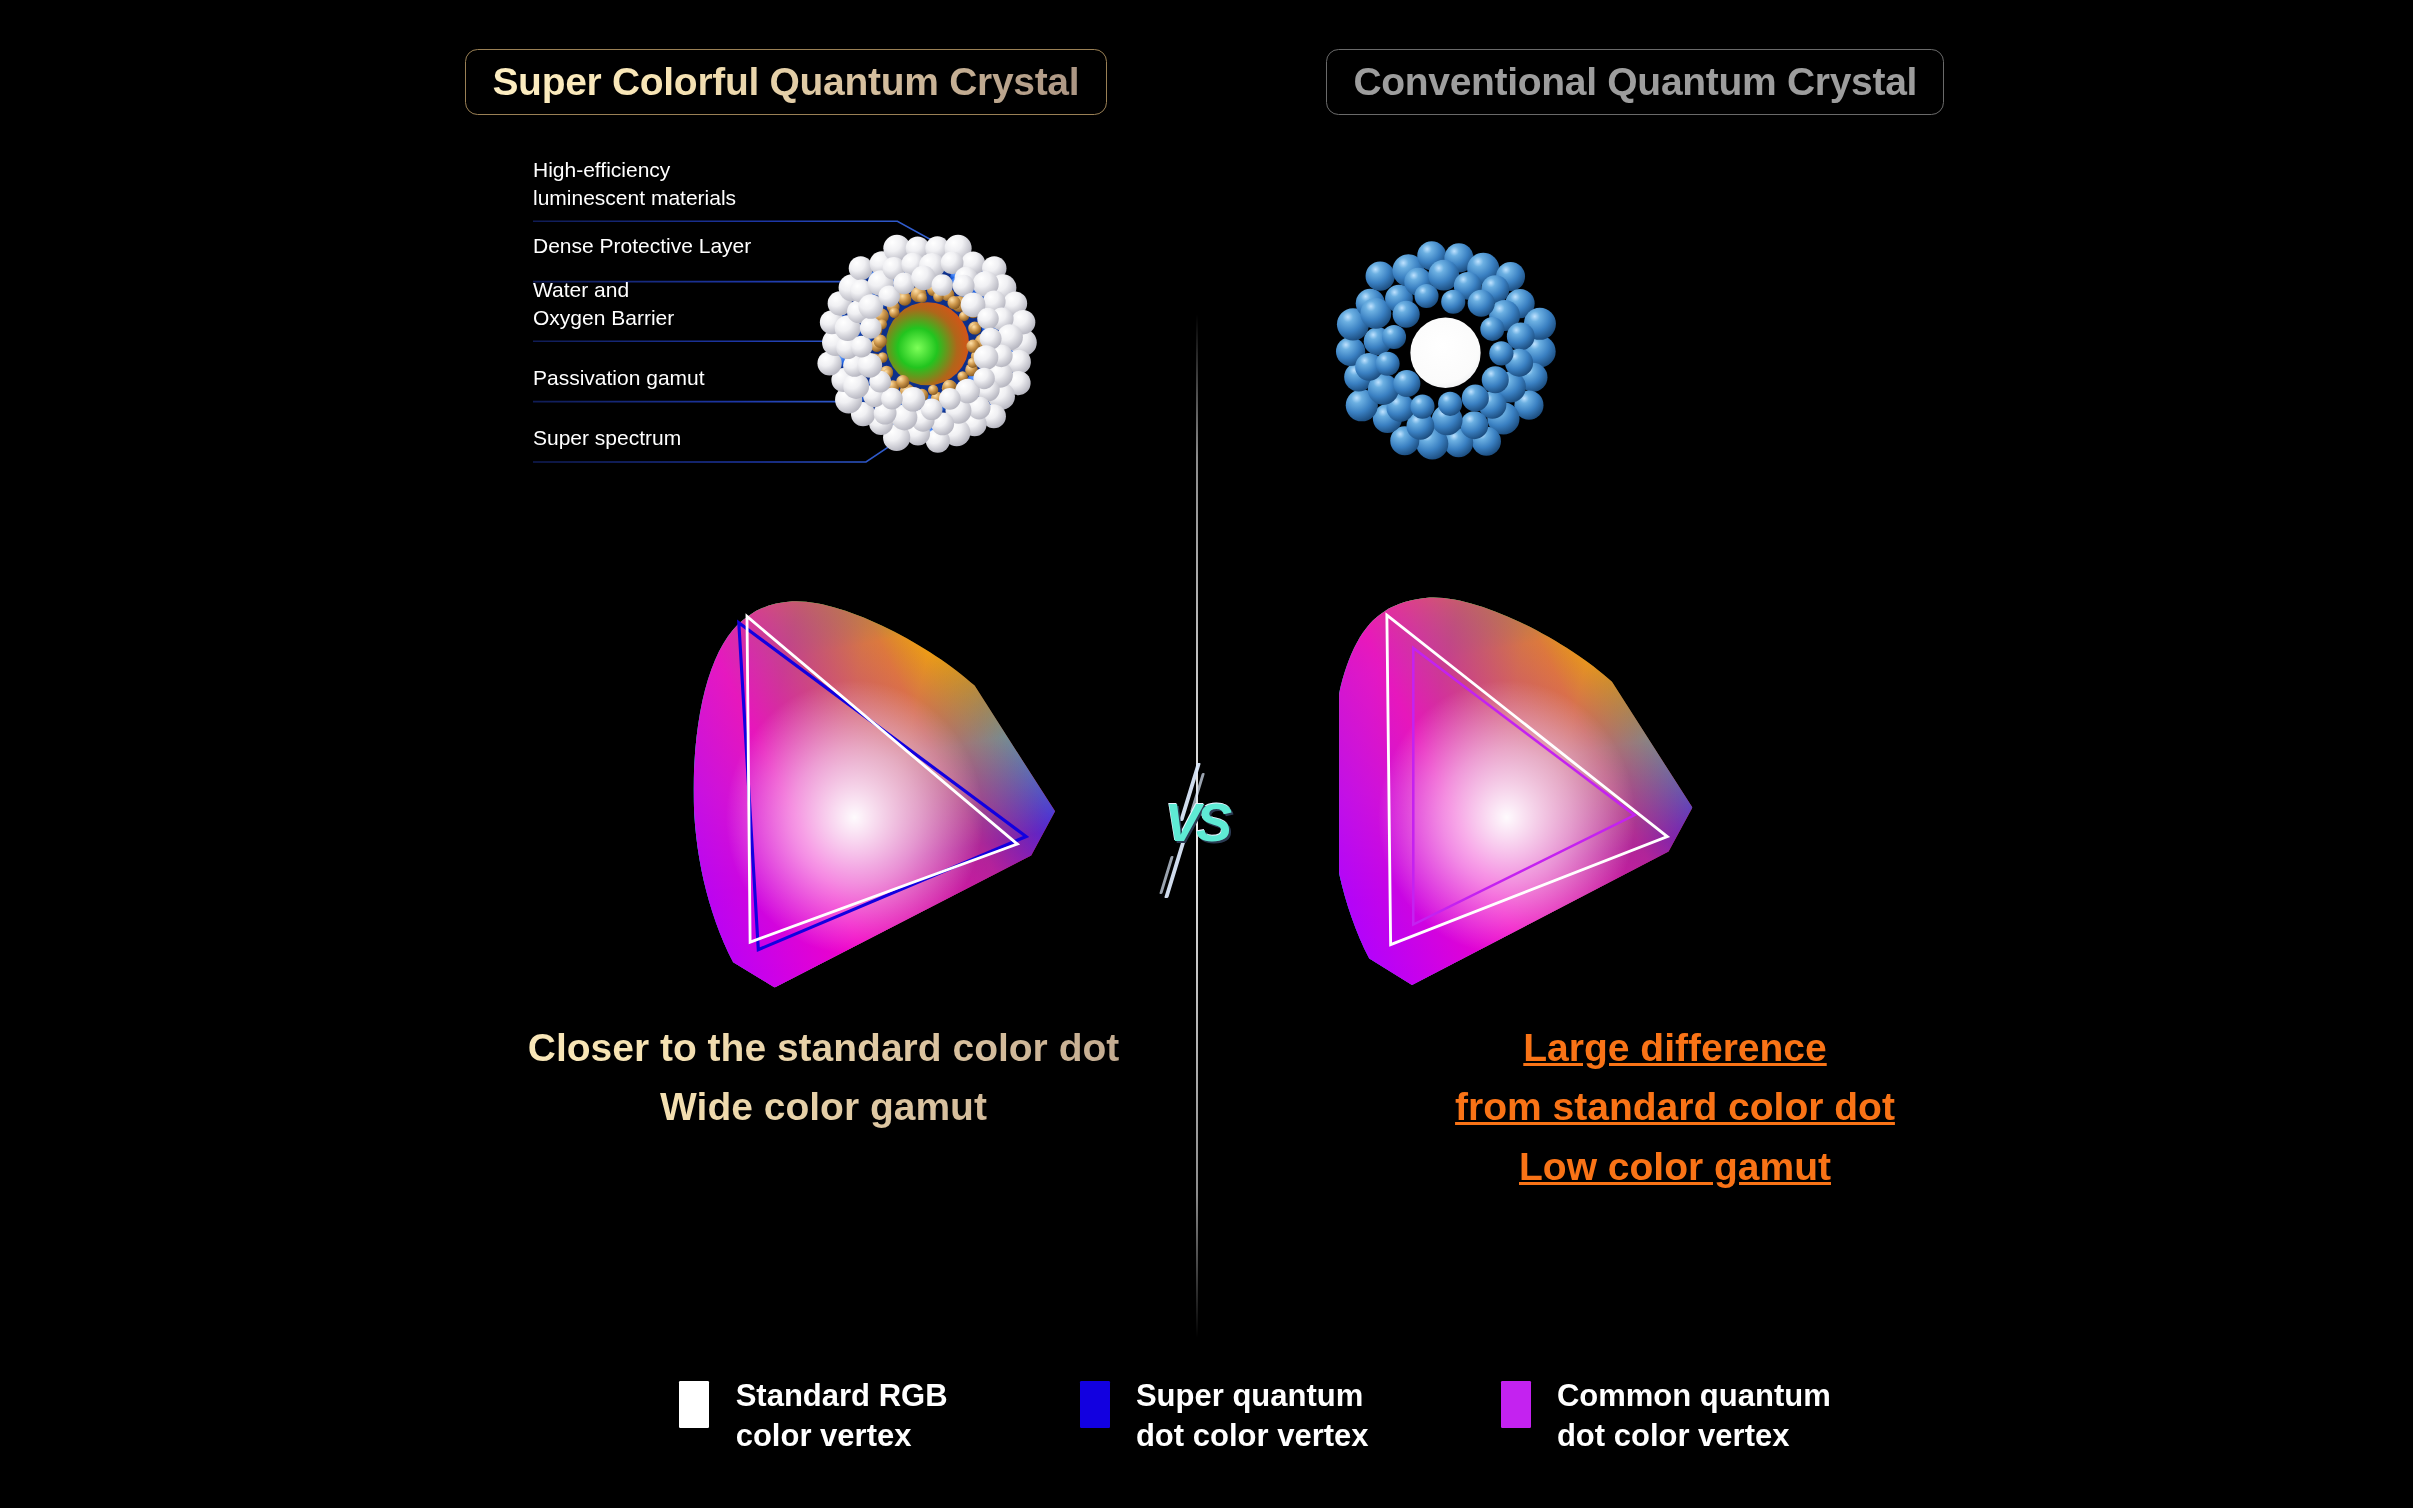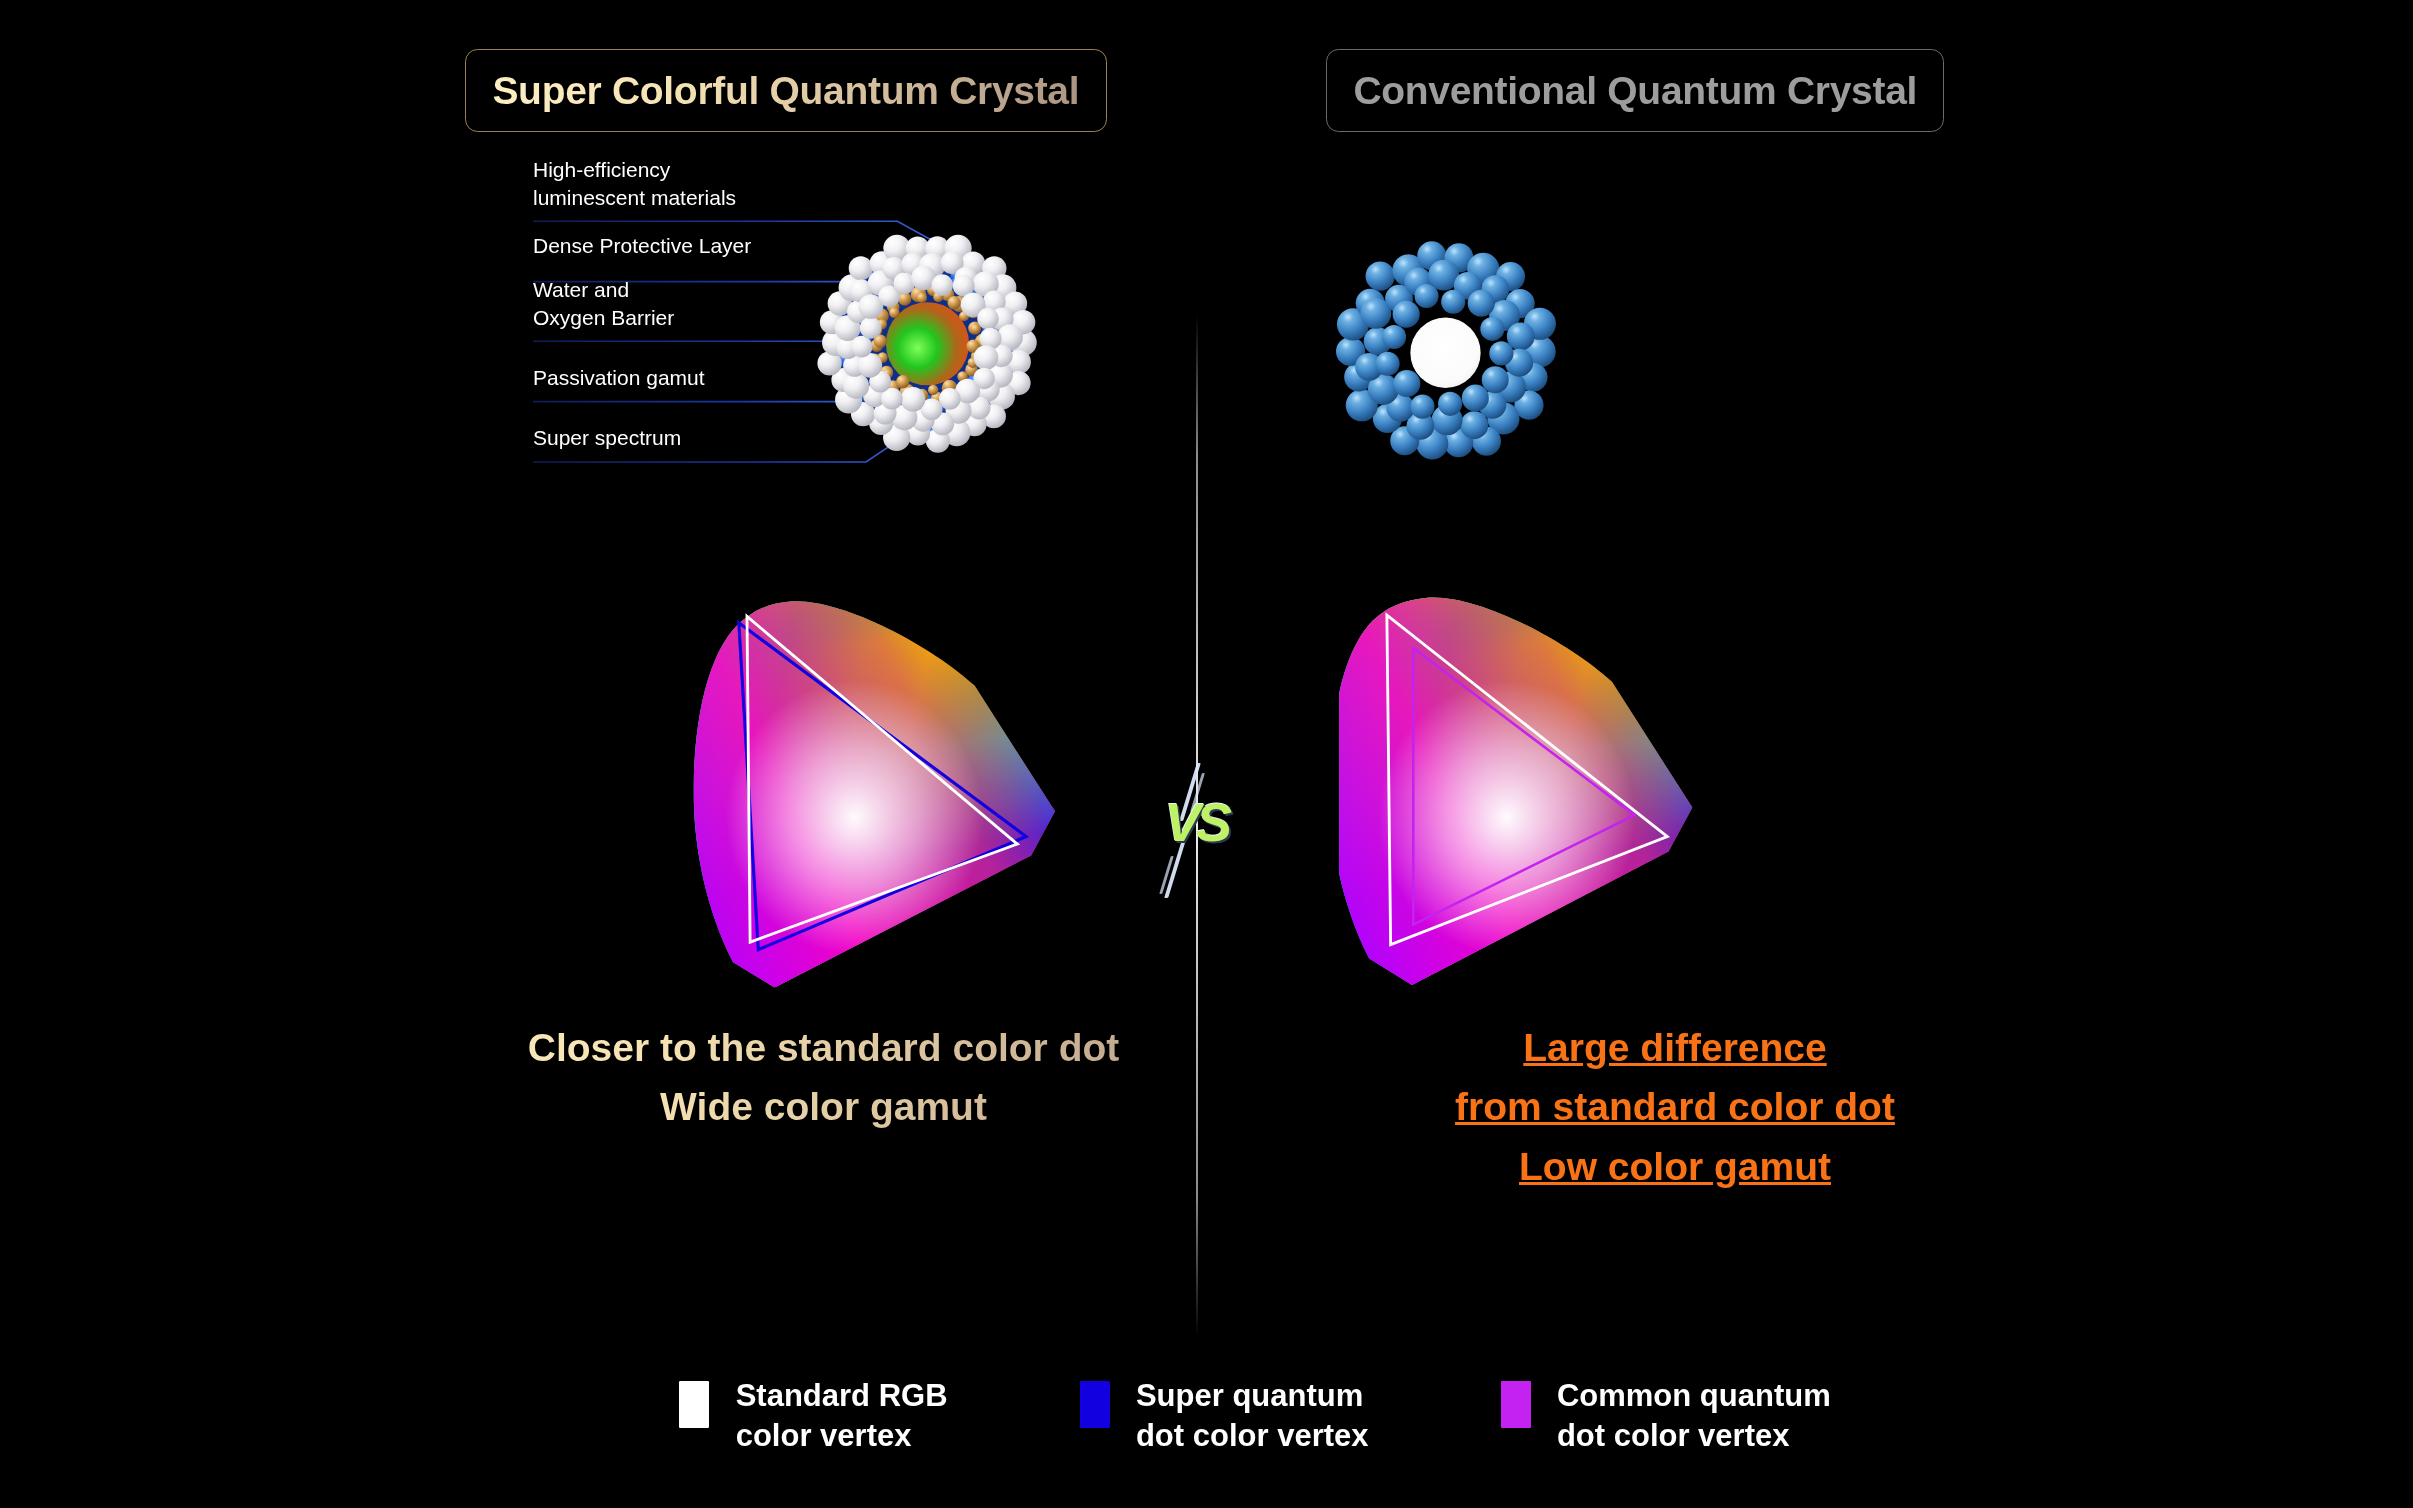--- a/index.html
+++ b/index.html
@@ -11,21 +11,21 @@
     font-family:"Liberation Sans", sans-serif;
     background:#000; color:#fff;
   }
   .stage { position:absolute; inset:0; }
 
   
   .title-box {
     position:absolute; top:49px;
     border-radius:12.6px;
     display:flex; align-items:center; justify-content:center;
-    padding:0 26.4px; height:83px;
+    padding:0 26.4px; height:66px;
     white-space:nowrap;
   }
   #title-left  { left:465px;  border:1.3px solid #9a8055; }
   #title-right { left:1326px; border:1.3px solid #6a6a6a; }
   .title-text {
     font-size:39px; font-weight:700; letter-spacing:-0.3px;
   }
   .title-gold {
     background:linear-gradient(100deg,#fdeec2 0%,#f7e4b4 30%,#d8c2a0 62%,#ab9583 100%);
     -webkit-background-clip:text; background-clip:text;
@@ -44,21 +44,21 @@
 
   
   #vs-badge {
     position:absolute; left:1155px; top:782px;
     width:82px; height:94px;
   }
   #vs-badge .vs-text {
     position:absolute; left:0; top:8.8px; width:82px;
     font-size:54px; font-weight:900; font-style:italic;
     text-align:center; letter-spacing:-4.4px;
-    color:#bef264;
+    color:#5eead4;
     text-shadow: 1.9px 1.9px 0 #2b3a52, -0.6px -0.6px 0 #eaf2ff;
   }
   .vs-bolt {
     position:absolute; background:#dbe8fa;
     transform:skewX(-17deg); border-radius:1.3px;
   }
   .vs-bolt.b1 { left:33px; top:-19px;  width:4.4px;  height:58px;  opacity:.95; }
   .vs-bolt.b2 { left:41px; top:-8.8px;  width:2.5px;  height:39px;  opacity:.7; }
   .vs-bolt.b3 { left:17.6px; top:58px;   width:4.4px;  height:58px;  opacity:.95; }
   .vs-bolt.b4 { left:10px; top:74px;  width:2.5px;  height:38px;  opacity:.7; }

